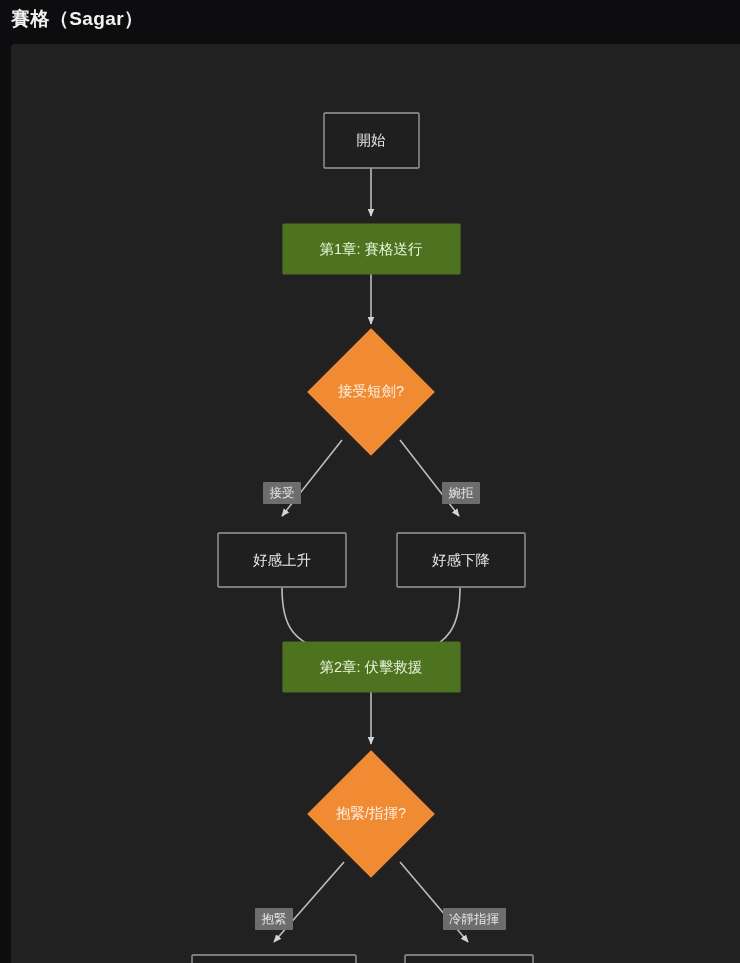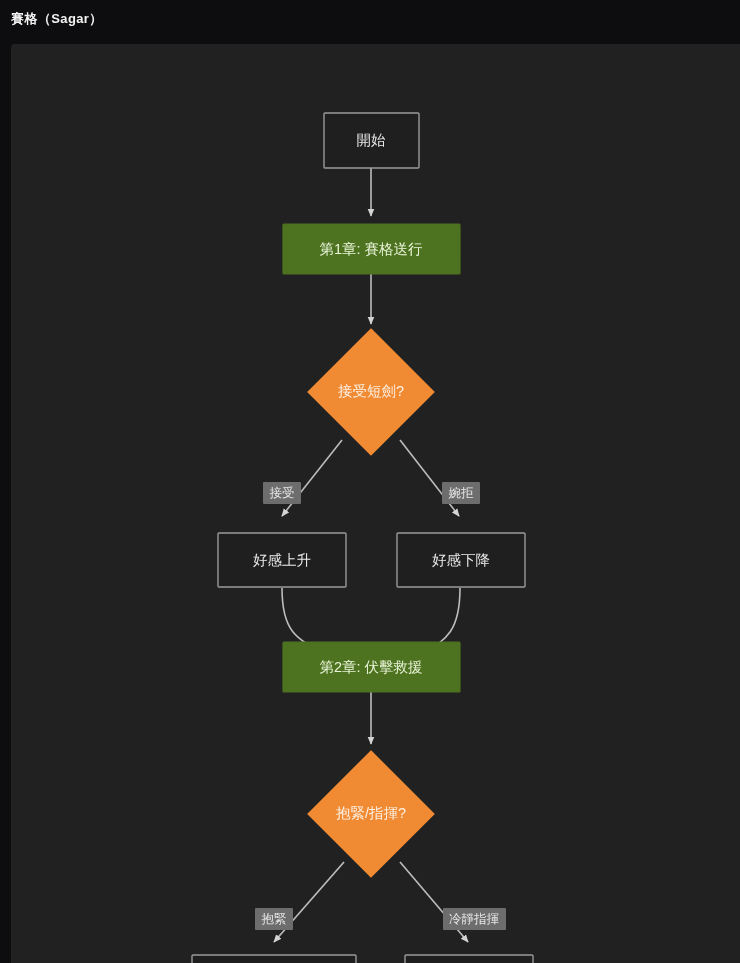--- a/index.html
+++ b/index.html
@@ -11,21 +11,21 @@
     width: 740px;
     height: 963px;
     overflow: hidden;
     font-family: "Liberation Sans", "DejaVu Sans", sans-serif;
     position: relative;
   }
   #page-title {
     position: absolute;
     left: 11px;
     top: 6px;
-    font-size: 13px;
+    font-size: 19px;
     font-weight: bold;
     color: #f2f2f2;
     letter-spacing: 0.4px;
     line-height: 26px;
     white-space: nowrap;
   }
   #diagram-panel {
     position: absolute;
     left: 11px;
     top: 44px;

